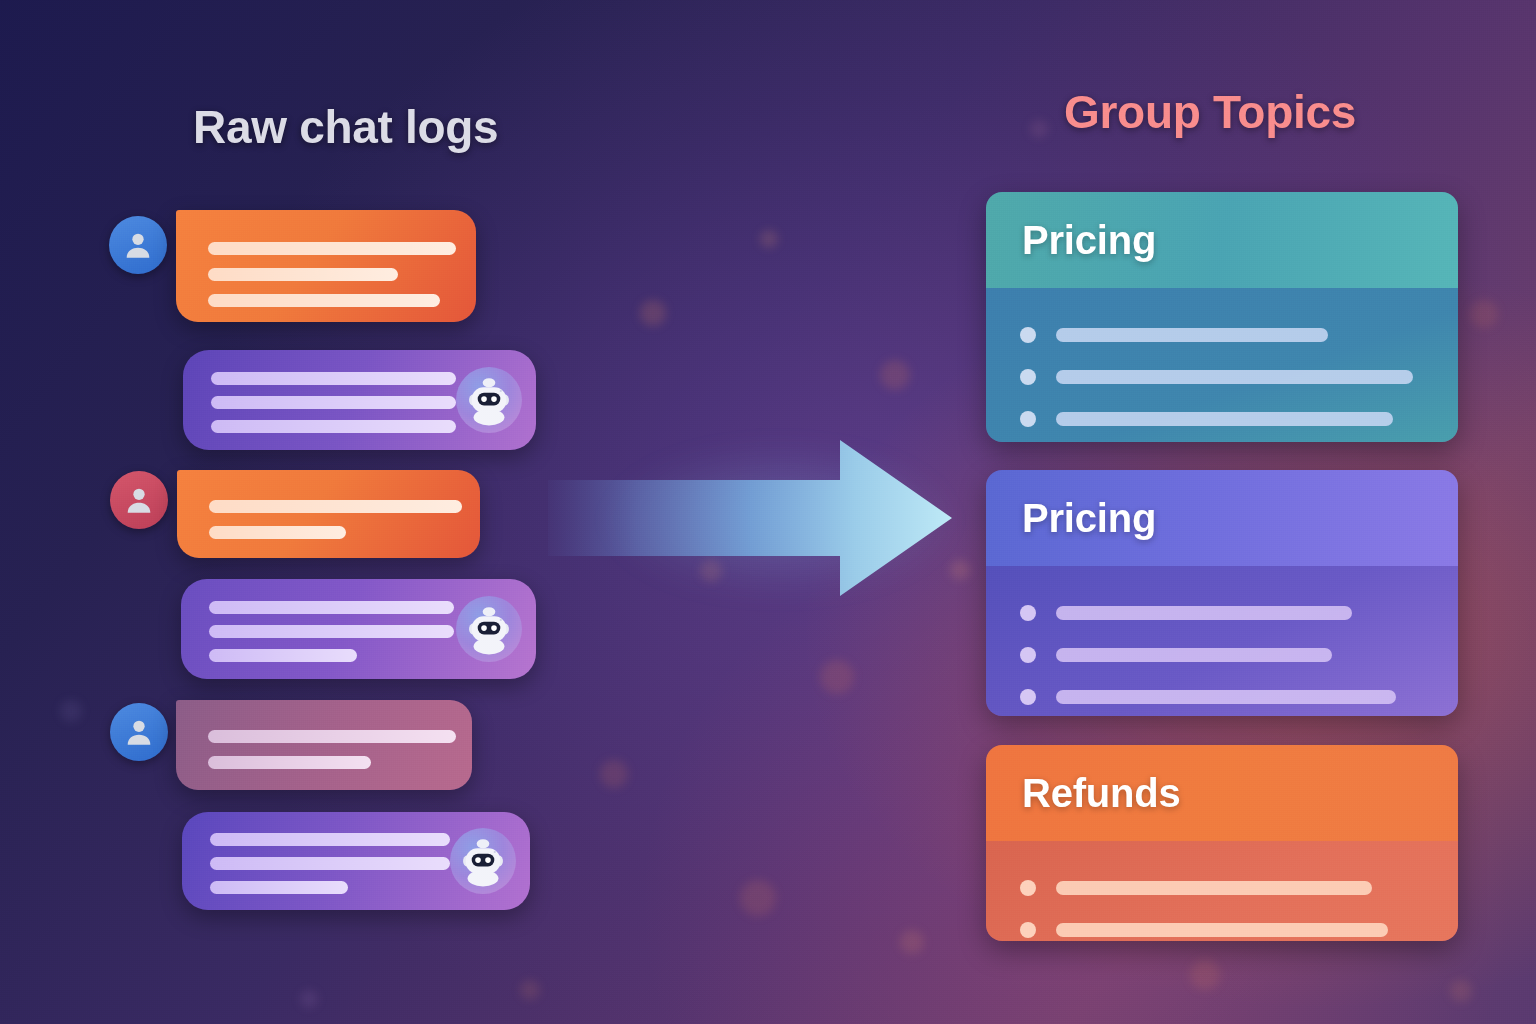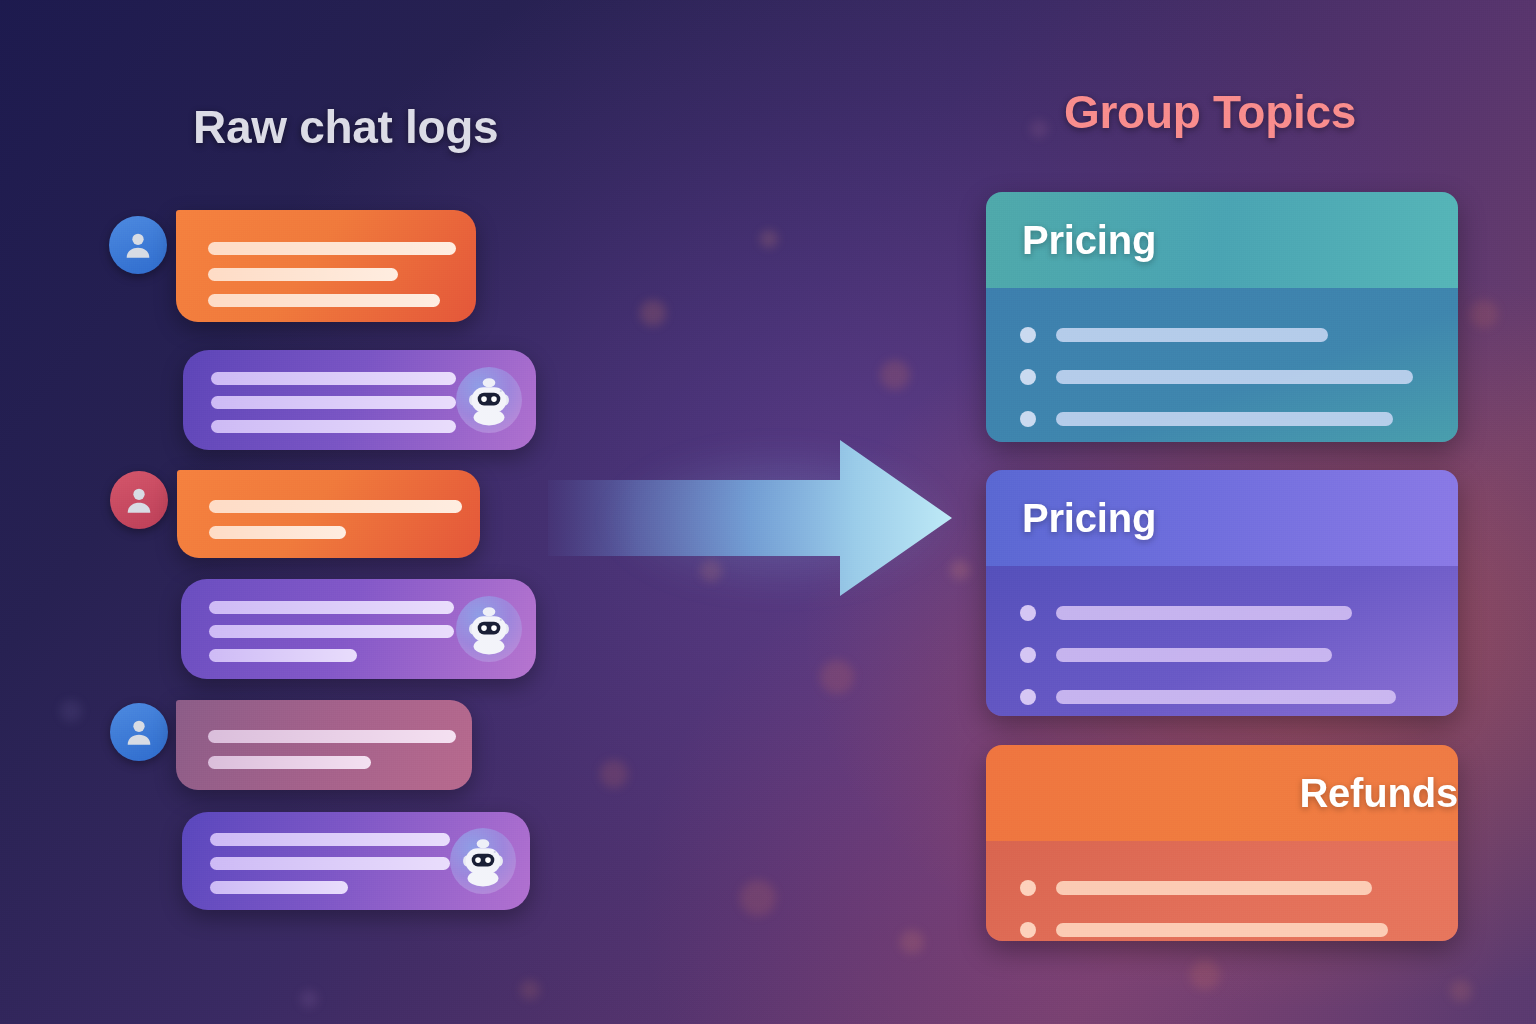--- a/index.html
+++ b/index.html
@@ -136,21 +136,21 @@
   #card-pricing .dot       { background: rgba(214,226,245,.92); }
   #card-pricing .item-line { background: rgba(198,214,243,.88); }
 
   
   #card-support .card-head { background: linear-gradient(100deg,#5a68d2 0%, #6f6edd 45%, #8b7ae6 100%); }
   #card-support .card-body { background: linear-gradient(150deg,#5550bb 0%, #6a5ac6 50%, #9274d6 100%); }
   #card-support .dot       { background: rgba(224,208,248,.92); }
   #card-support .item-line { background: rgba(214,196,246,.86); }
 
   
-  #card-refunds .card-head { background: linear-gradient(100deg,#ef7540 0%, #f07c3f 50%, #ef7b45 100%); justify-content: flex-end; }
+  #card-refunds .card-head { background: linear-gradient(100deg,#ef7540 0%, #f07c3f 50%, #ef7b45 100%); }
   #card-refunds .card-body { background: linear-gradient(150deg,#d9654f 0%, #e3705a 50%, #e8785e 100%); }
   #card-refunds .dot       { background: rgba(255,218,198,.92); }
   #card-refunds .item-line { background: rgba(255,216,194,.88); }
 </style>
 </head>
 <body>
 
 <div id="stage">
 
   <div id="bokeh-layer">

